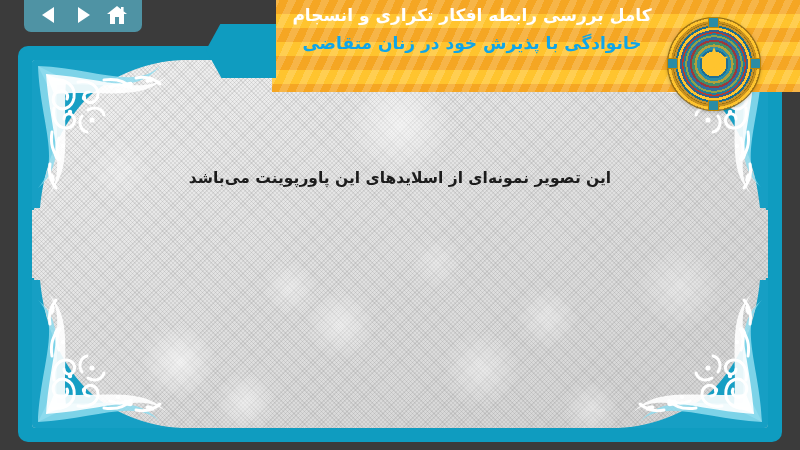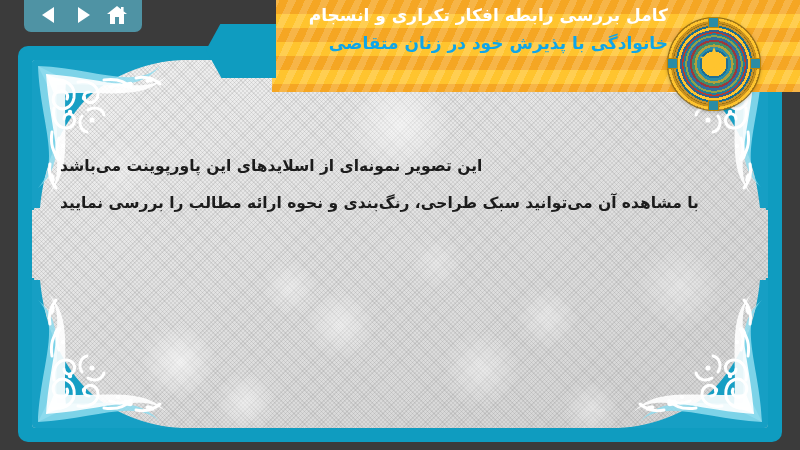--- a/index.html
+++ b/index.html
@@ -64,21 +64,21 @@
     left: 206px; top: 0;
     width: 70px; height: 24px;
     background: #3b3b3b;
     z-index: 27;
   }
 
   #title-text {
     position: absolute;
     left: 276px; top: 1px;
     width: 392px;
-    text-align: right;
+    text-align: center;
     direction: rtl;
     z-index: 35;
     line-height: 28px;
   }
   #title-text .tline {
     font-family: "DejaVu Sans", sans-serif;
     font-size: 17px;
     font-weight: bold;
     color: #0ea5e9;
     white-space: nowrap;
@@ -183,23 +183,23 @@
   }
   .corner-orn svg { display: block; width: 150px; height: 150px; }
   #orn-tl { left: 0;  top: 0; }
   #orn-tr { right: 0; top: 0;  transform: scaleX(-1); }
   #orn-bl { left: 0;  bottom: 0; transform: scaleY(-1); }
   #orn-br { right: 0; bottom: 0; transform: scale(-1,-1); }
 
   
   #body-copy {
     position: absolute;
-    left: 28px; top: 88px;
+    left: 28px; top: 100px;
     width: 680px;
-    text-align: left;
+    text-align: center;
     direction: rtl;
     z-index: 20;
   }
   #body-copy .bline {
     font-family: "DejaVu Sans", sans-serif;
     font-size: 15.5px;
     font-weight: bold;
     color: #1c1c1c;
     line-height: 37px;
     white-space: nowrap;
@@ -341,21 +341,20 @@
             <ellipse cx="96" cy="25" rx="5" ry="2.6" transform="rotate(-22 96 25)"></ellipse>
             <ellipse cx="25" cy="96" rx="2.6" ry="5" transform="rotate(-22 25 96)"></ellipse>
             <ellipse cx="118" cy="20" rx="4.5" ry="2.4" transform="rotate(-16 118 20)"></ellipse>
             <ellipse cx="20" cy="118" rx="2.4" ry="4.5" transform="rotate(-16 20 118)"></ellipse>
           </g>
         </svg>
       </div>
 
       <div id="body-copy">
         <div class="bline">این تصویر نمونه‌ای از اسلایدهای این پاورپوینت می‌باشد</div>
-        <div class="bline">با مشاهده آن می‌توانید سبک طراحی، رنگ‌بندی و نحوه ارائه مطالب را بررسی نمایید</div>
       </div>
 
     </div>
   </div>
 
   <div id="title-banner"></div>
   <div id="banner-chevron"></div>
   <div id="banner-chevron-top"></div>
 
   <div id="title-text">

